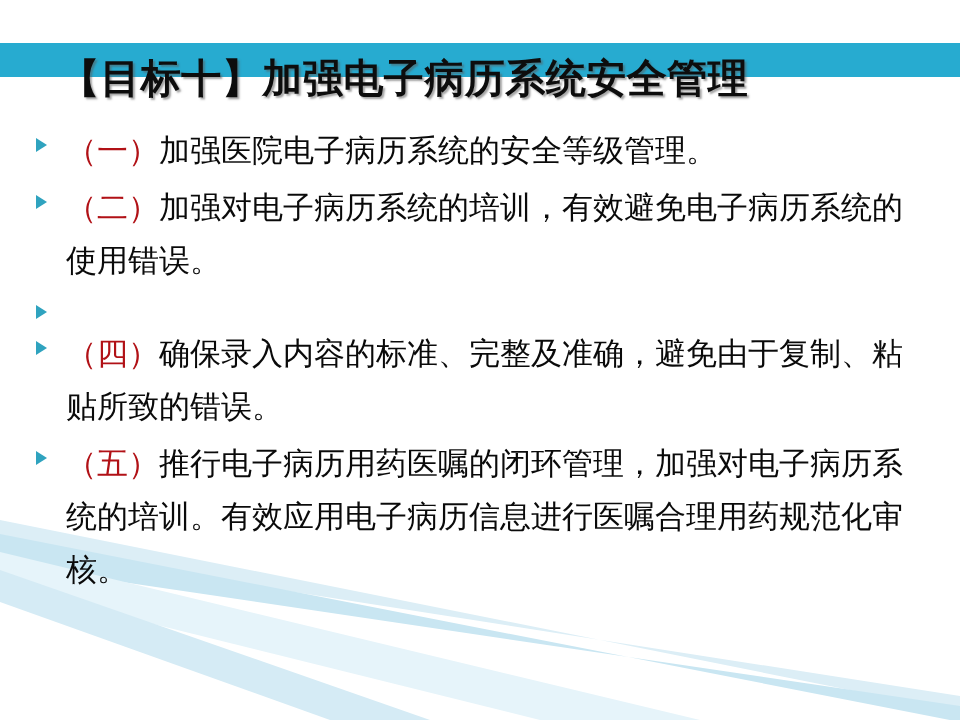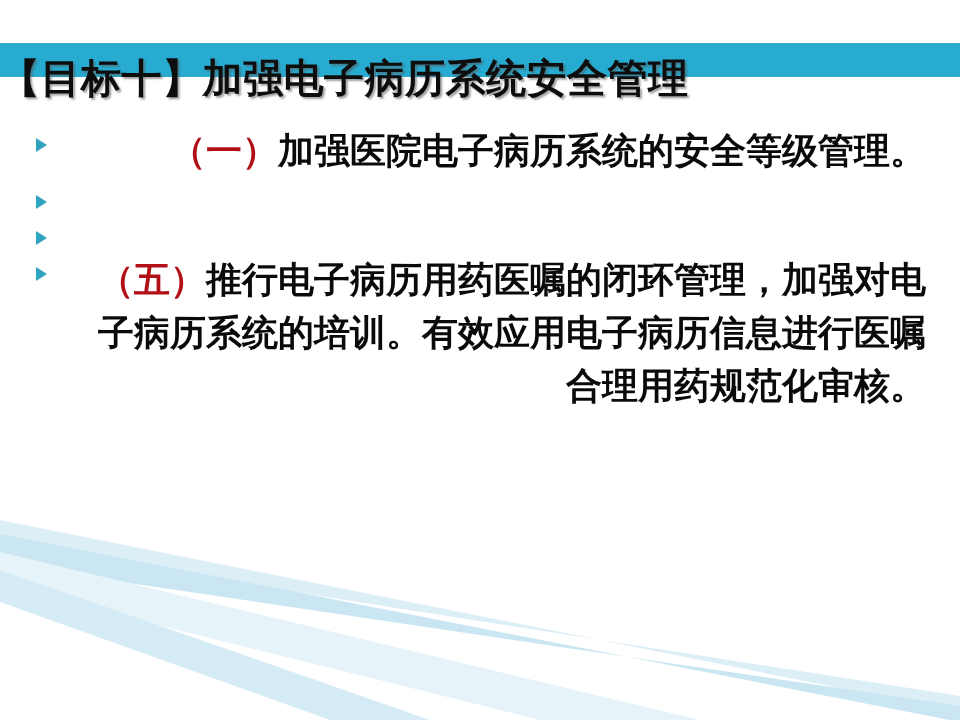--- a/index.html
+++ b/index.html
@@ -37,20 +37,21 @@
     width: 960px;
     height: 34px;
     background: #27ABD0;
     z-index: 1;
   }
   .title {
     position: absolute;
     left: 0;
     top: 52px;
     width: 808px;
+    text-align: center;
     z-index: 2;
     font-size: 40px;
     font-weight: bold;
     color: #0d0d0d;
     letter-spacing: 0.5px;
     line-height: 52px;
     text-shadow: 2px 2px 2px rgba(90,90,90,0.55);
     white-space: nowrap;
   }
 
@@ -77,25 +78,25 @@
   .tri {
     display: inline-block;
     width: 0;
     height: 0;
     border-top: 7px solid transparent;
     border-bottom: 7px solid transparent;
     border-left: 11px solid #2FA3BF;
   }
   .bullet-text {
     flex: 1 1 auto;
-    font-size: 36px;
+    font-size: 31px;
     line-height: 53px;
     color: #0a0a0a;
-    font-weight: bold;
-    text-align: right;
+    font-weight: normal;
+    text-align: left;
     letter-spacing: 0px;
   }
   .num {
     color: #B11116;
   }
 </style>
 </head>
 <body>
 
 <div class="slide">
@@ -113,26 +114,31 @@
 
   <div class="content">
 
     <div class="bullet-row">
       <span class="bullet-marker"><span class="tri"></span></span>
       <div class="bullet-text"><span class="num">（一）</span><span>加强医院电子病历系统的安全等级管理。</span></div>
     </div>
 
     <div class="bullet-row">
       <span class="bullet-marker"><span class="tri"></span></span>
+      <div class="bullet-text"><span class="num">（二）</span><span>加强对电子病历系统的培训，有效避免电子病历系统的使用错误。</span></div>
     </div>
 
     <div class="bullet-row">
       <span class="bullet-marker"><span class="tri"></span></span>
     </div>
 
+    <div class="bullet-row">
+      <span class="bullet-marker"><span class="tri"></span></span>
+      <div class="bullet-text"><span class="num">（四）</span><span>确保录入内容的标准、完整及准确，避免由于复制、粘贴所致的错误。</span></div>
+    </div>
 
     <div class="bullet-row">
       <span class="bullet-marker"><span class="tri"></span></span>
       <div class="bullet-text"><span class="num">（五）</span><span>推行电子病历用药医嘱的闭环管理，加强对电子病历系统的培训。有效应用电子病历信息进行医嘱合理用药规范化审核。</span></div>
     </div>
 
   </div>
 </div>
 
 </body></html>

